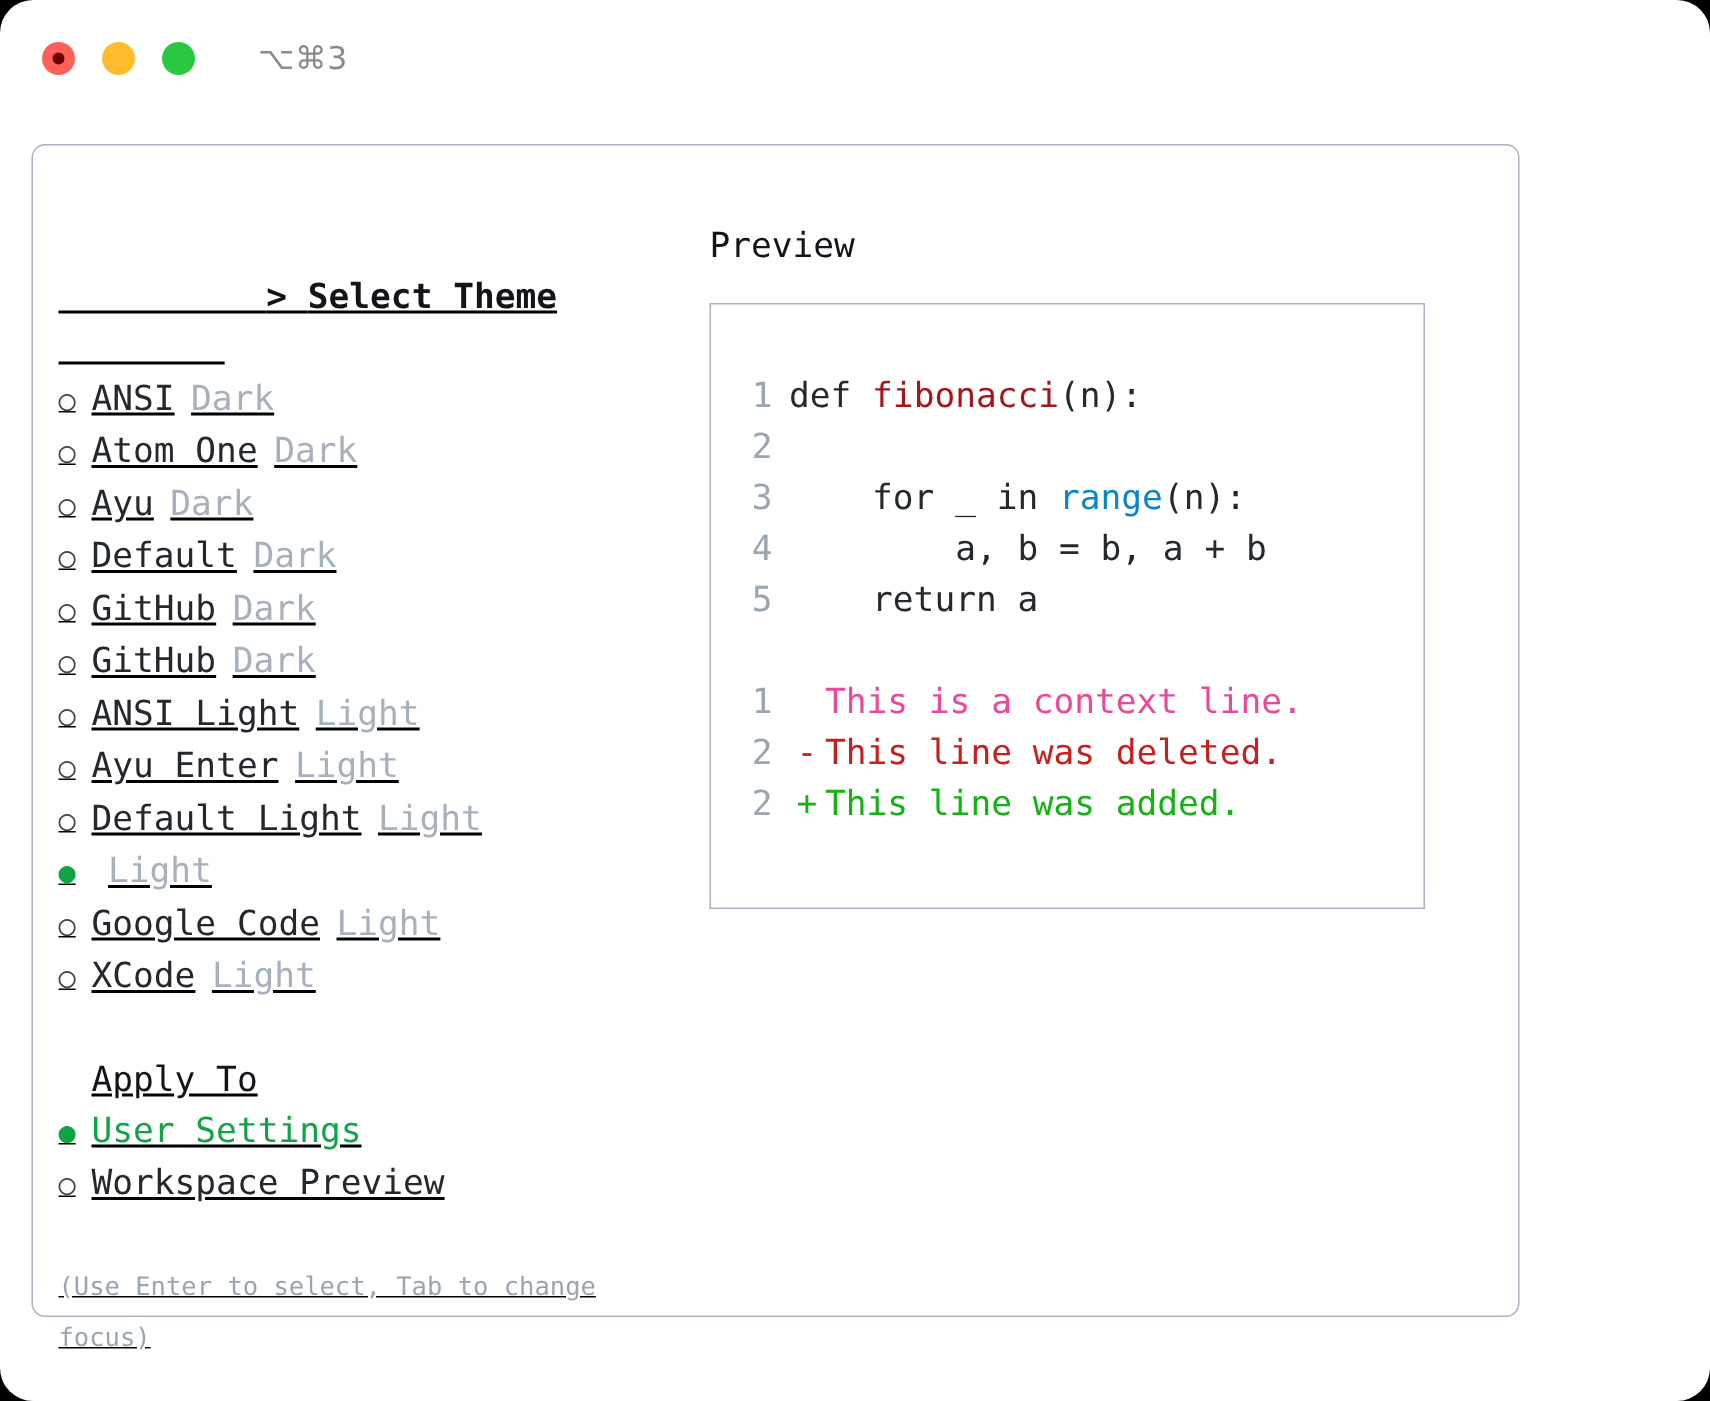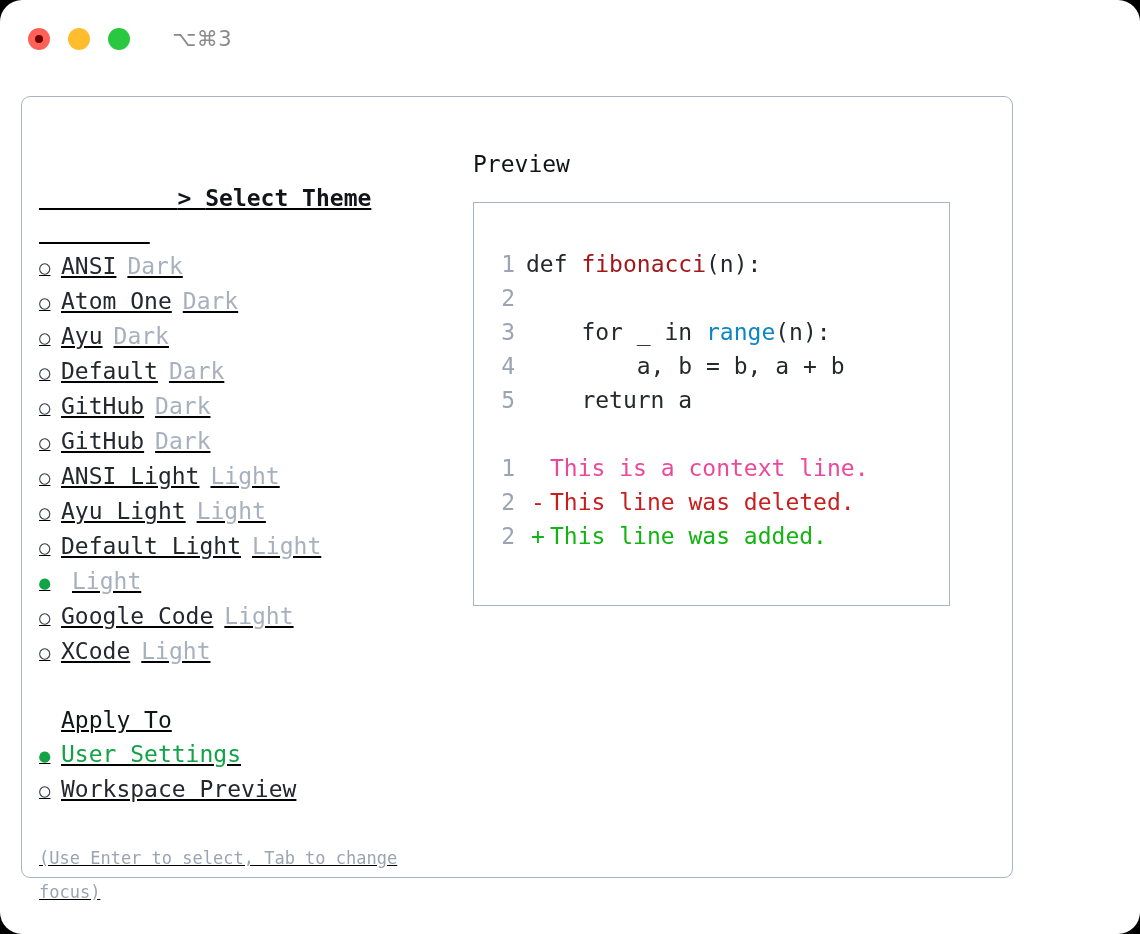--- a/index.html
+++ b/index.html
@@ -238,21 +238,21 @@
         </div>
 
         <div class="opt-list" id="theme-list">
             <div class="opt"><span class="bullet">○</span><span class="opt-label">ANSI</span><span class="opt-badge">Dark</span></div>
             <div class="opt"><span class="bullet">○</span><span class="opt-label">Atom One</span><span class="opt-badge">Dark</span></div>
             <div class="opt"><span class="bullet">○</span><span class="opt-label">Ayu</span><span class="opt-badge">Dark</span></div>
             <div class="opt"><span class="bullet">○</span><span class="opt-label">Default</span><span class="opt-badge">Dark</span></div>
             <div class="opt"><span class="bullet">○</span><span class="opt-label">GitHub</span><span class="opt-badge">Dark</span></div>
             <div class="opt"><span class="bullet">○</span><span class="opt-label">GitHub</span><span class="opt-badge">Dark</span></div>
             <div class="opt"><span class="bullet">○</span><span class="opt-label">ANSI Light</span><span class="opt-badge">Light</span></div>
-            <div class="opt"><span class="bullet">○</span><span class="opt-label">Ayu Light</span><span class="opt-badge">Light</span></div>
+            <div class="opt"><span class="bullet">○</span><span class="opt-label">Ayu Enter</span><span class="opt-badge">Light</span></div>
             <div class="opt"><span class="bullet">○</span><span class="opt-label">Default Light</span><span class="opt-badge">Light</span></div>
             <div class="opt selected"><span class="bullet sel">●</span><span class="opt-badge">Light</span></div>
             <div class="opt"><span class="bullet">○</span><span class="opt-label">Google Code</span><span class="opt-badge">Light</span></div>
             <div class="opt"><span class="bullet">○</span><span class="opt-label">XCode</span><span class="opt-badge">Light</span></div>
           </div>
 
         <div class="spacer-md"></div>
 
         <div class="subhead">Apply To</div>
 

